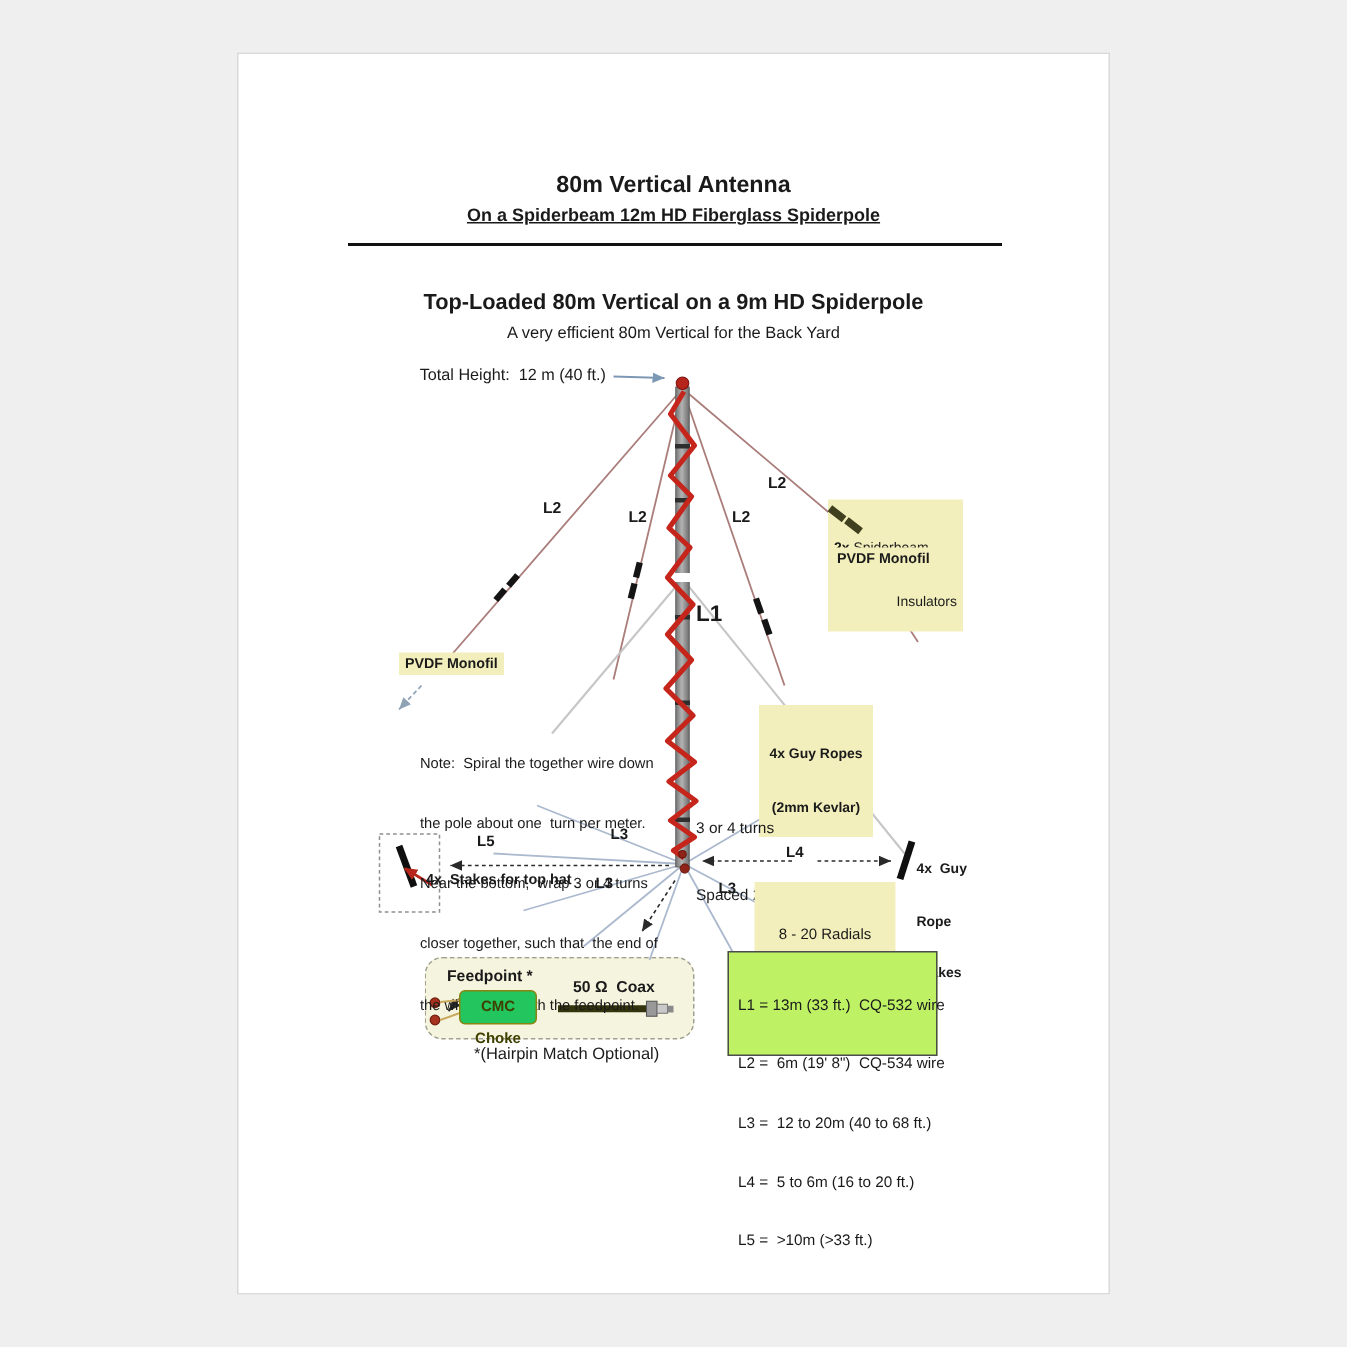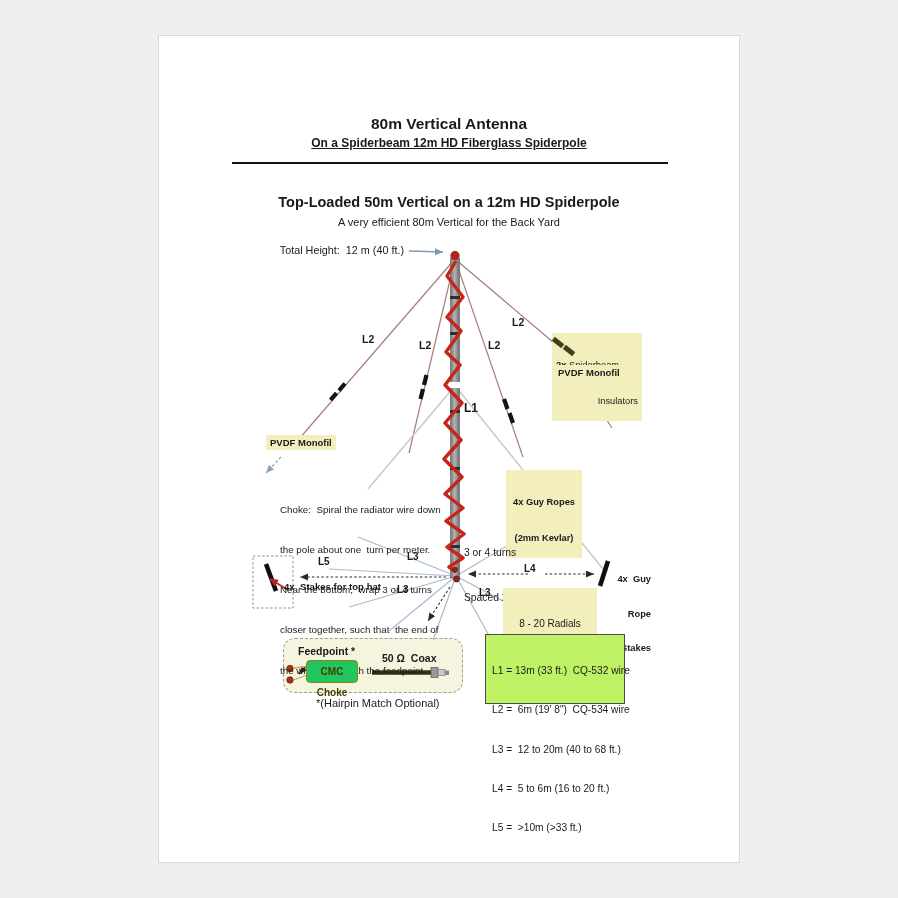--- a/index.html
+++ b/index.html
@@ -130,68 +130,68 @@
       <rect x="431" y="667.5" width="7" height="10" fill="#999999" stroke="#555" stroke-width="0.7"></rect>
       <rect x="438" y="669.5" width="7" height="6" fill="#c9c9c9" stroke="#777" stroke-width="0.7"></rect>
       <rect x="445" y="670.5" width="4" height="4.5" fill="#8a8a8a"></rect>
     </g>
   </g>
 </svg>
 
 <div class="t ctr b" style="top:115px;font-size:15.5px;">80m Vertical Antenna</div>
 <div class="t ctr b" style="top:136px;font-size:12px;text-decoration:underline;">On a Spiderbeam 12m HD Fiberglass Spiderpole</div>
 <div class="rule" style="left:232px;top:162px;width:436px;height:2px;"></div>
-<div class="t ctr b" style="top:194px;font-size:14.5px;">Top-Loaded 50m Vertical on a 12m HD Spiderpole</div>
+<div class="t ctr b" style="top:194px;font-size:14.5px;">Top-Loaded 80m Vertical on a 9m HD Spiderpole</div>
 <div class="t ctr" style="top:216px;font-size:11px;">A very efficient 80m Vertical for the Back Yard</div>
 
 <div class="t" style="left:240px;top:244px;width:164px;text-align:right;font-size:10.8px;">Total Height:  12 m (40 ft.)</div>
 
 <div class="t b" style="left:362px;top:333px;font-size:10.5px;">L2</div>
 <div class="t b" style="left:419px;top:339px;font-size:10.5px;">L2</div>
 <div class="t b" style="left:488px;top:339px;font-size:10.5px;">L2</div>
 <div class="t b" style="left:512px;top:316px;font-size:10.5px;">L2</div>
-<div class="t b" style="left:464px;top:401px;font-size:12px;">L1</div>
+<div class="t b" style="left:464px;top:401px;font-size:15px;">L1</div>
 
 <div class="ylabel" style="left:552px;top:333px;width:82px;font-size:9.3px;line-height:12px;">
   <div><span class="b">2x</span><span> Spiderbeam</span></div>
   <div style="text-align:right;">Insulators</div>
 </div>
 <div class="insu" style="left:552px;top:340px;transform:rotate(38deg);"></div>
 <div class="insu" style="left:563px;top:348px;transform:rotate(38deg);"></div>
 
 <div class="ylabel b" style="left:554px;top:365px;font-size:9.5px;">PVDF Monofil</div>
 <div class="ylabel b" style="left:266px;top:435px;font-size:9.5px;">PVDF Monofil</div>
 
 <div class="ylabel b" style="left:506px;top:470px;width:68px;font-size:9.3px;line-height:12px;text-align:center;">
   <div>4x Guy Ropes</div>
   <div>(2mm Kevlar)</div>
 </div>
 
 <div class="t" style="left:280px;top:476px;font-size:9.8px;line-height:13.4px;">
-  <div>Choke:  Spiral the radiator wire down</div>
+  <div>Note:  Spiral the together wire down</div>
   <div>the pole about one  turn per meter.</div>
   <div>Near the bottom,  wrap 3 or 4 turns</div>
   <div>closer together, such that  the end of</div>
   <div>the wire mates with the feedpoint.</div>
 </div>
 
 <div class="t" style="left:464px;top:515px;font-size:10.3px;line-height:15px;">
   <div>3 or 4 turns</div>
   <div>Spaced 20cm (8")</div>
 </div>
 
 <div class="t b" style="left:318px;top:556px;font-size:10px;">L5</div>
 <div class="t b" style="left:407px;top:551px;font-size:10px;">L3</div>
 <div class="t b" style="left:397px;top:584px;font-size:10px;">L3</div>
 <div class="t b" style="left:479px;top:587px;font-size:10px;">L3</div>
 <div class="t b" style="left:524px;top:563px;font-size:10px;">L4</div>
 
 <div class="t b" style="left:284px;top:581px;font-size:9.6px;">4x  Stakes for top hat</div>
 
-<div class="t b" style="left:611px;top:551px;width:40px;text-align:right;font-size:9.3px;line-height:11.5px;">
+<div class="t b" style="left:611px;top:551px;width:40px;text-align:left;font-size:9.3px;line-height:11.5px;">
   <div>4x  Guy</div>
   <div>Rope</div>
   <div>Stakes</div>
 </div>
 
 <div class="ylabel" style="left:503px;top:588px;width:86px;text-align:center;font-size:10px;line-height:13.5px;">
   <div>8 - 20 Radials</div>
   <div>(more is better)</div>
 </div>
 

